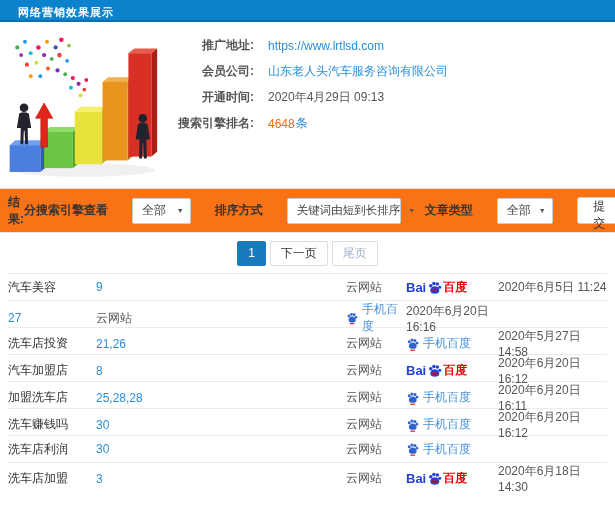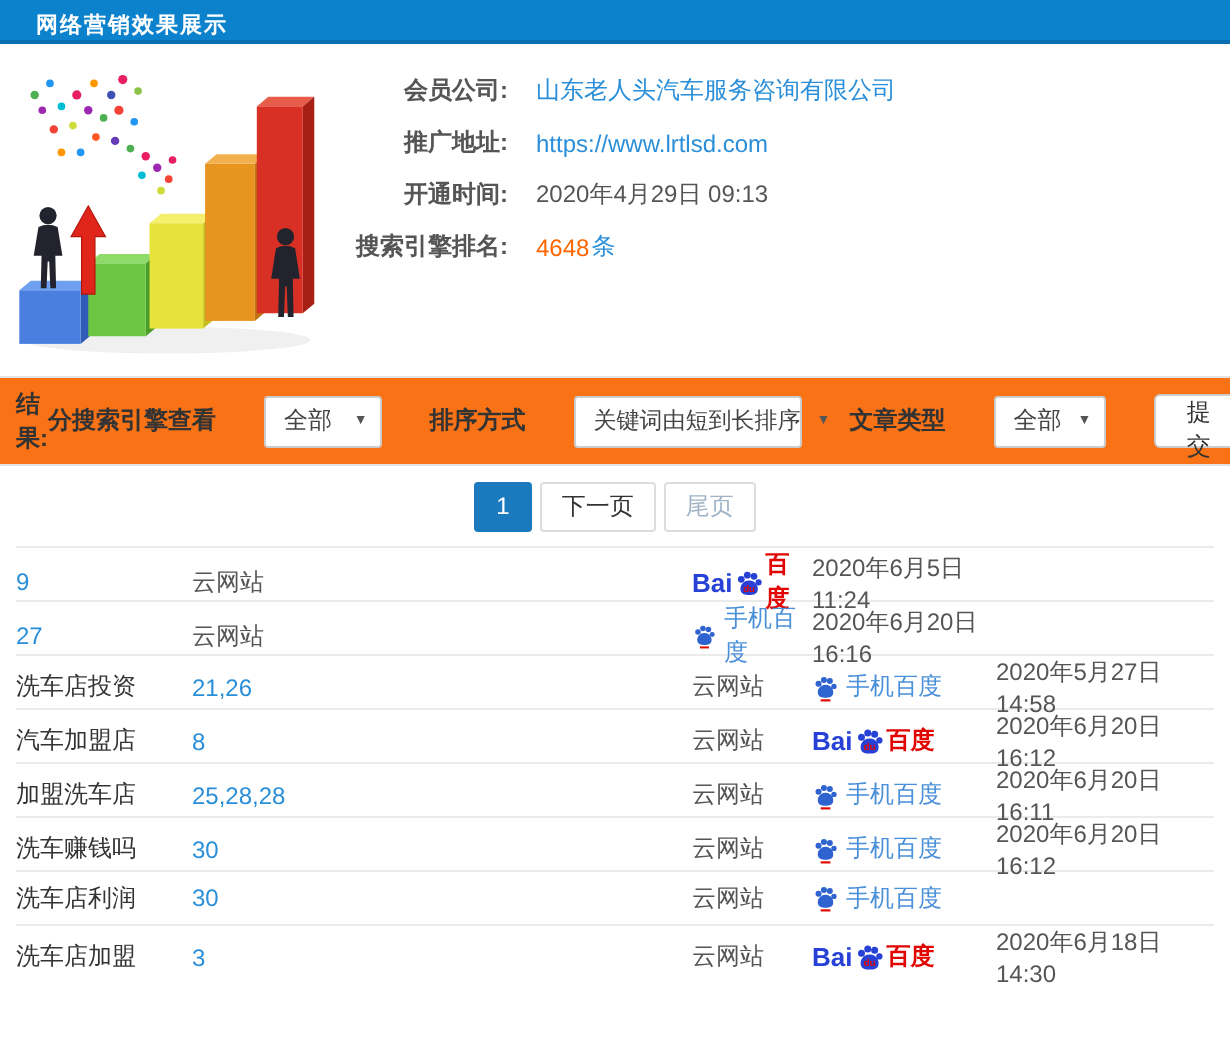--- a/index.html
+++ b/index.html
@@ -135,26 +135,26 @@
         <circle cx="16" cy="22" r="2.2" fill="#4caf50"></circle>
           <circle cx="24" cy="16" r="2" fill="#2196f3"></circle>
         <circle cx="82" cy="72" r="2" fill="#cddc39"></circle>
           <circle cx="88" cy="56" r="2" fill="#e91e63"></circle>
       </g>
     </svg>
   </div>
 
   <div class="info">
     <div class="info-row">
+      <span class="ilabel">推广地址:</span>
+      <a class="ival link">https://www.lrtlsd.com</a>
+    </div>
+    <div class="info-row">
       <span class="ilabel">会员公司:</span>
       <a class="ival link">山东老人头汽车服务咨询有限公司</a>
-    </div>
-    <div class="info-row">
-      <span class="ilabel">推广地址:</span>
-      <a class="ival link">https://www.lrtlsd.com</a>
     </div>
     <div class="info-row">
       <span class="ilabel">开通时间:</span>
       <span class="ival">2020年4月29日 09:13</span>
     </div>
     <div class="info-row">
       <span class="ilabel">搜索引擎排名:</span>
       <span class="ival hl">4648</span>
       <span class="isuffix">条</span>
     </div>
@@ -185,20 +185,21 @@
 
 <div class="pager">
   <span class="page-btn active">1</span>
   <span class="page-btn">下一页</span>
   <span class="page-btn last">尾页</span>
 </div>
 
 <div class="table">
   <div>
   <div class="trow">
+    <span class="c-kw">汽车美容</span>
     <span class="c-rank"><a>9</a></span>
     <span class="c-type">云网站</span>
     <span class="c-eng">
       <span class="eng-baidu" style="display: inline-flex;">
         <b class="bd-bai">Bai</b>
         <svg width="15" height="15" viewBox="0 0 24 24">
           <circle cx="6" cy="9" r="2.8" fill="#2740d6"></circle>
               <circle cx="11" cy="5.5" r="2.8" fill="#2740d6"></circle>
           <circle cx="16.5" cy="6.5" r="2.8" fill="#2740d6"></circle>
               <circle cx="20.3" cy="11.5" r="2.5" fill="#2740d6"></circle>

